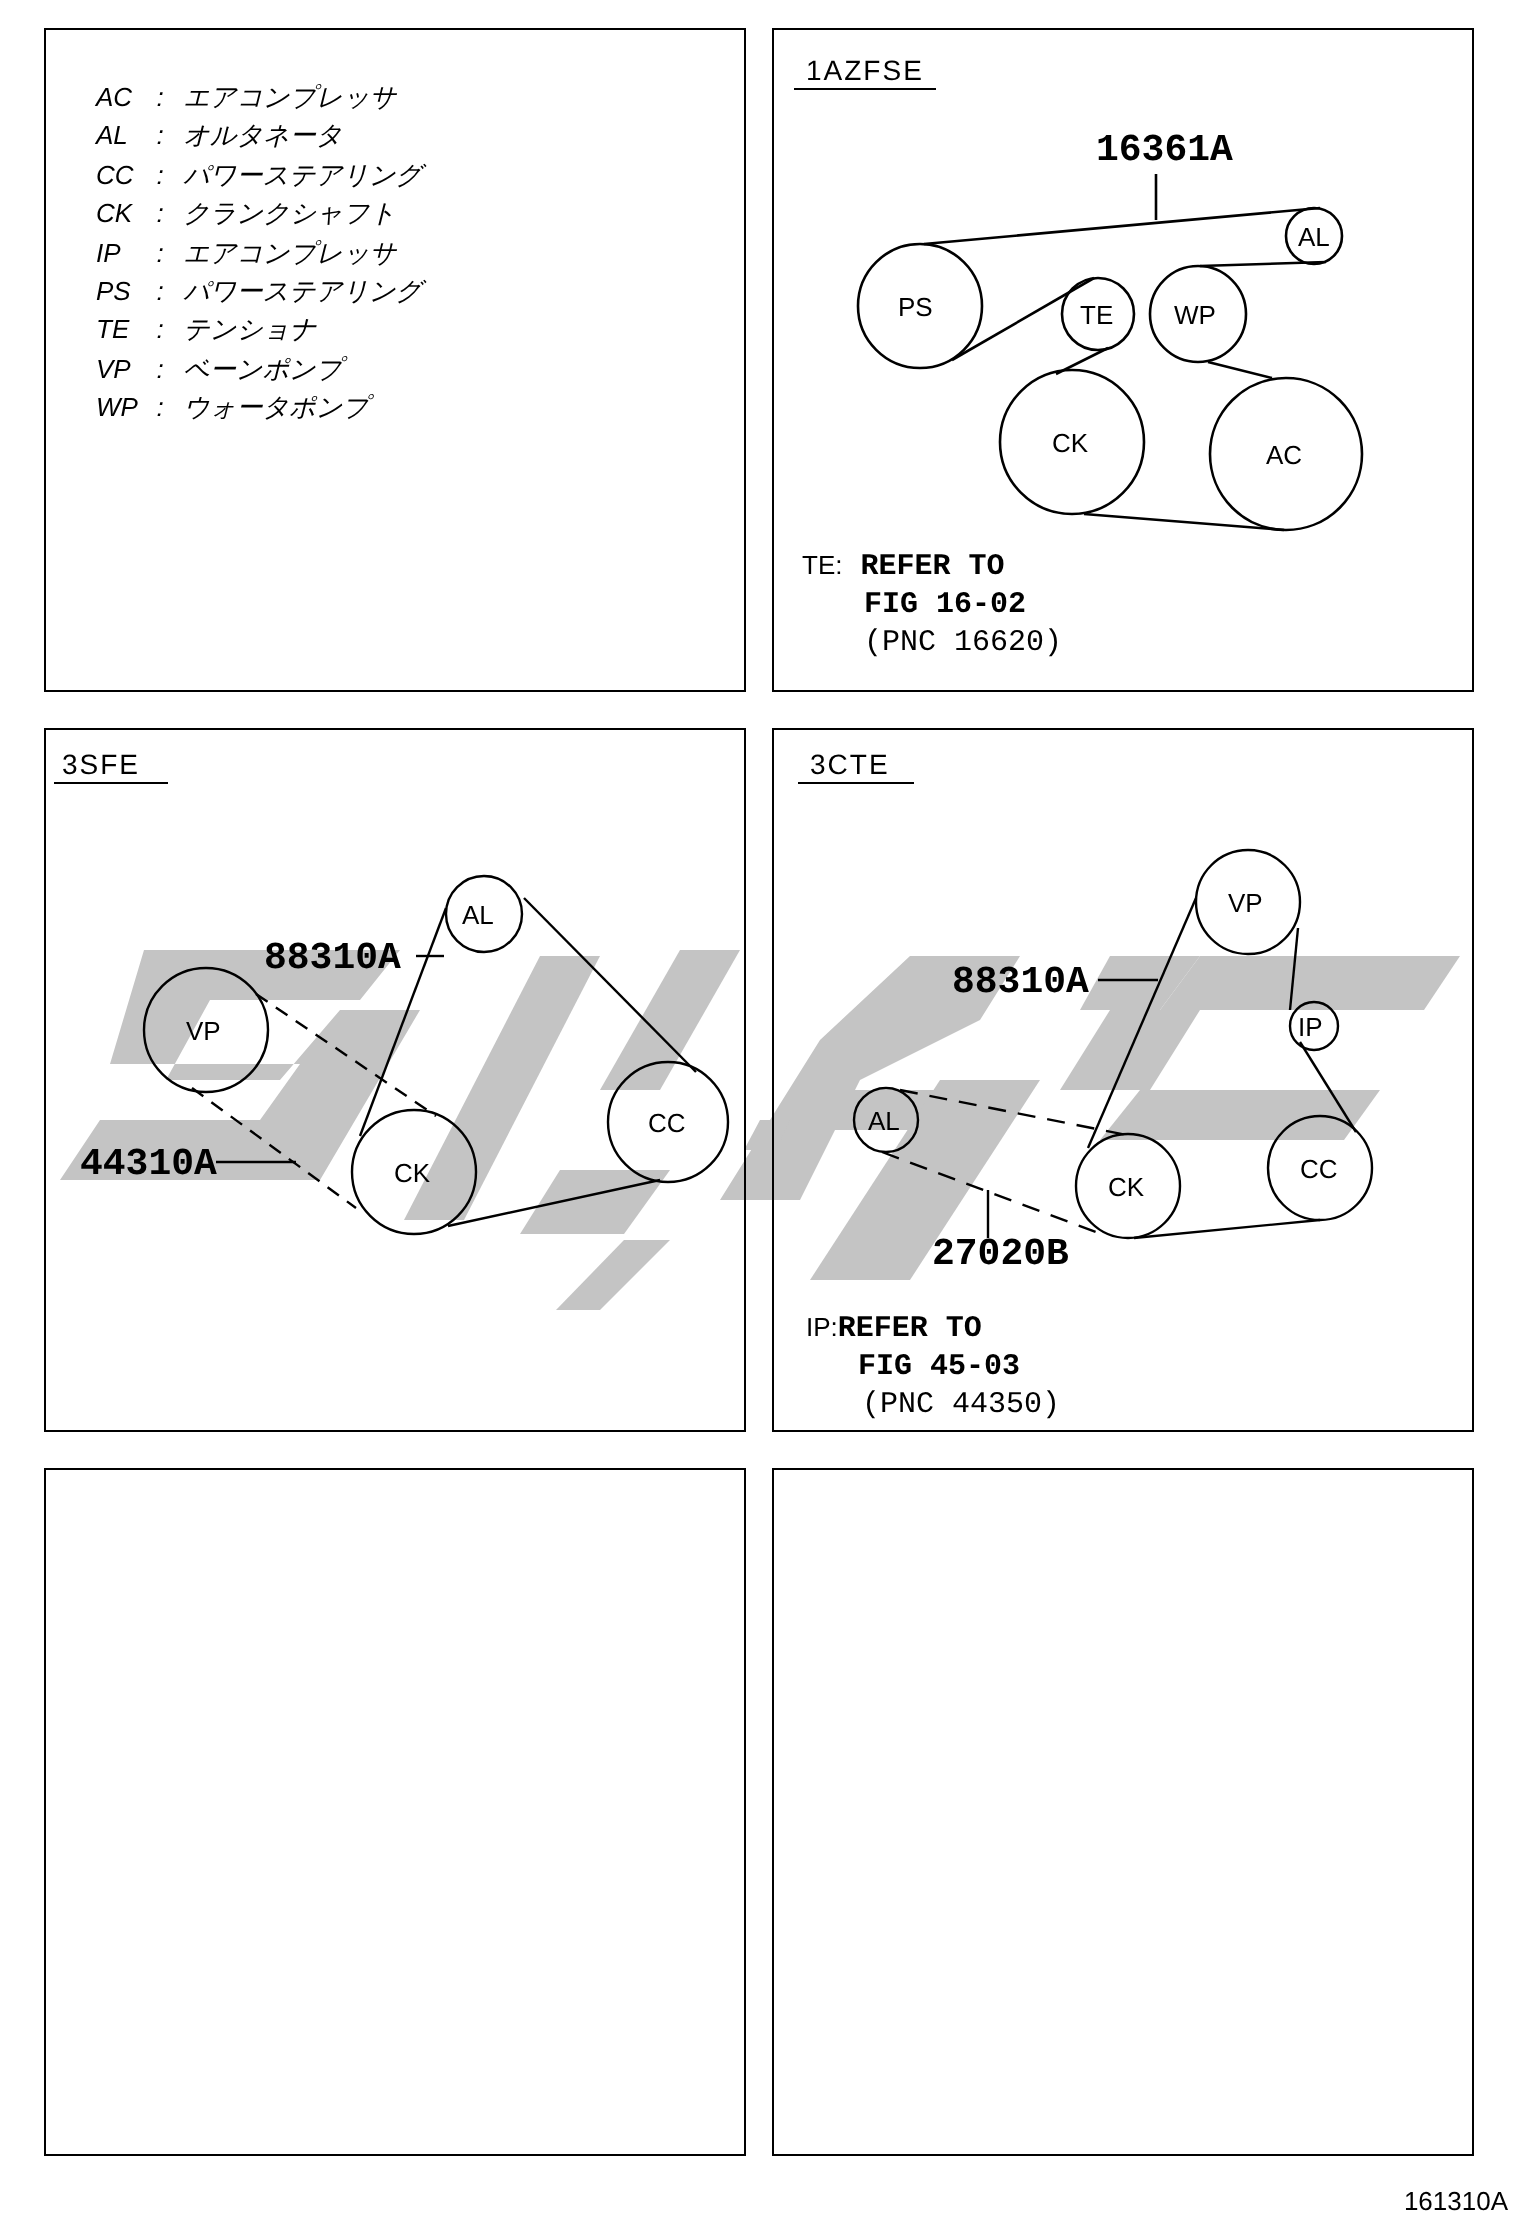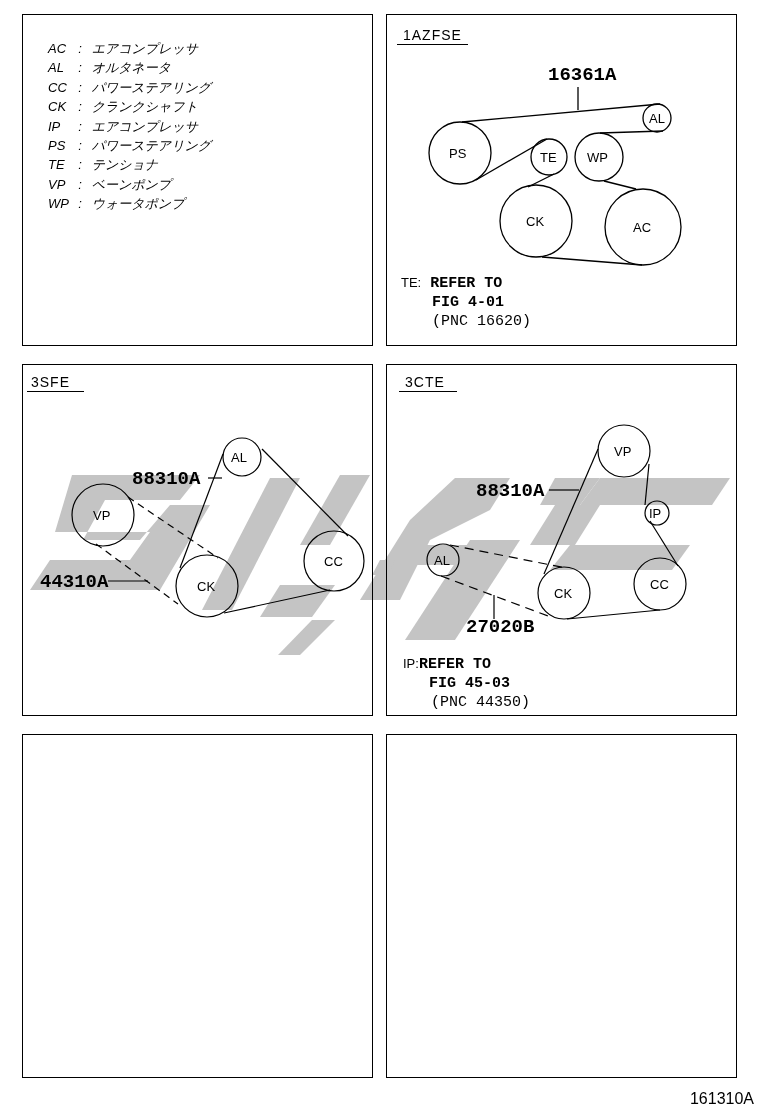--- a/index.html
+++ b/index.html
@@ -10,21 +10,21 @@
   .legend-row { white-space: nowrap; }
   .legend-code { display: inline-block; width: 24px; }
   .legend-sep { display: inline-block; width: 16px; text-align: center; }
   .panel-title { position: absolute; font-size: 14px; letter-spacing: 1px; padding: 0 6px 1px 6px; border-bottom: 1.5px solid #000; }
   svg.diag { position: absolute; left: 0; top: 0; overflow: visible; }
   .part-no { font-family: "Liberation Mono", "DejaVu Sans Mono", monospace; font-weight: bold; font-size: 19px; }
   .pulley-label { font-family: "Liberation Sans", sans-serif; font-size: 13px; }
   .note { position: absolute; font-family: "Liberation Mono", "DejaVu Sans Mono", monospace; font-size: 15px; line-height: 19px; white-space: pre; }
   .note .prefix { font-family: "Liberation Sans", sans-serif; font-size: 13px; font-weight: normal; margin-top: 44px; }
   .note .bold { font-weight: bold; }
-  .footer { position: absolute; right: 6px; bottom: 4px; font-size: 16px; }
+  .footer { position: absolute; right: 6px; bottom: 4px; font-size: 13px; }
   .watermark { position: absolute; left: 0; top: 0; pointer-events: none; }
 </style>
 </head>
 <body>
 
 <svg class="watermark" width="760" height="1112" viewBox="0 0 760 1112">
   <g fill="#c4c4c4">
 
     <polygon points="72,475 200,475 180,500 105,500 83,540 140,540 170,505 210,505 160,590 30,590 50,560 130,560 150,532 55,532"></polygon>
 
@@ -80,21 +80,21 @@
   </g>
   <text class="part-no" x="548" y="80">16361A</text>
   <text class="pulley-label" x="449" y="158">PS</text>
   <text class="pulley-label" x="540" y="162">TE</text>
   <text class="pulley-label" x="587" y="162">WP</text>
   <text class="pulley-label" x="649" y="123">AL</text>
   <text class="pulley-label" x="526" y="226">CK</text>
   <text class="pulley-label" x="633" y="232">AC</text>
 </svg>
 <div class="note" style="left:401px; top:273px;"><span class="prefix">TE:</span> <span class="bold">REFER TO</span>
-<span style="padding-left:31px;" class="bold">FIG 4-01</span>
+<span style="padding-left:31px;" class="bold">FIG 16-02</span>
 <span style="padding-left:31px;text-align:center;">(PNC 16620)</span></div>
 
 <div class="panel" style="left:22px; top:364px; width:351px; height:352px;"></div>
 <div class="panel-title" style="left:27px; top:374px; padding-left:4px; padding-right:14px;">3SFE</div>
 <svg class="diag" width="760" height="1112">
   <g fill="none" stroke="#000" stroke-width="1.2">
     <line x1="223" y1="454" x2="180" y2="568"></line>
     <line x1="262" y1="449" x2="348" y2="536"></line>
     <line x1="224" y1="613" x2="330" y2="590"></line>
     <line x1="108" y1="581" x2="148" y2="581"></line>

